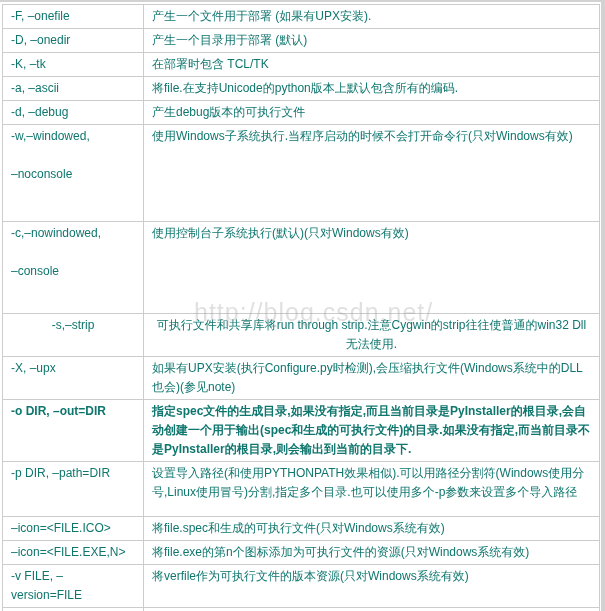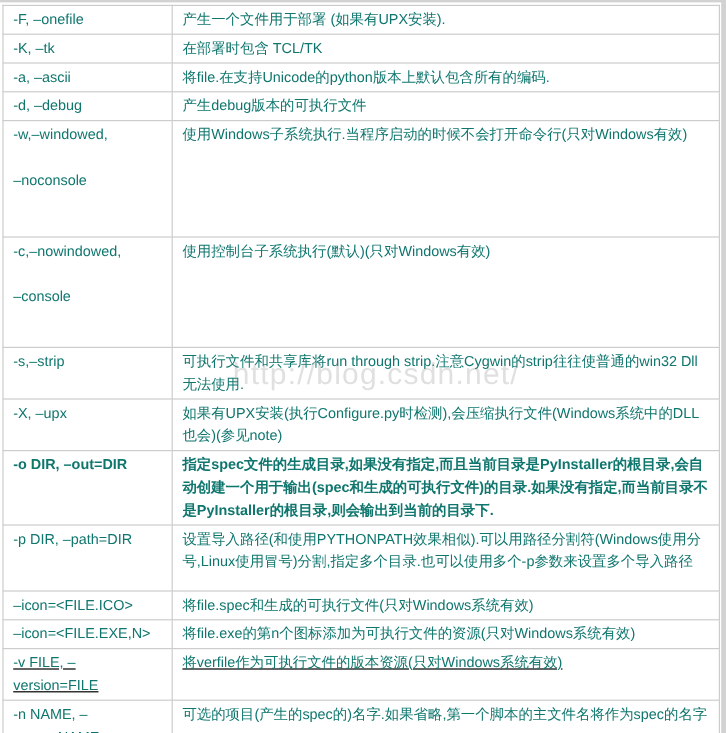--- a/index.html
+++ b/index.html
@@ -48,25 +48,25 @@
     overflow: hidden;
   }
   td.opt {
     width: 124px;
     white-space: pre-line;
   }
   td.desc { width: 439px; }
   tr.r1, tr.r2, tr.r3, tr.r4, tr.r5, tr.r12, tr.r13 { height: 23px; }
   tr.r6  { height: 97px; }
   tr.r7  { height: 92px; }
-  tr.r8  { height: 39px; }
+  tr.r8  { height: 39px; text-align: center; }
   tr.r9  { height: 37px; }
   tr.r10 { height: 58px; font-weight: bold; }
   tr.r11 { height: 55px; }
-  tr.r14 { height: 35px; text-decoration: underline; }
+  tr.r14 { height: 35px; }
   tr.r15 { height: 38px; }
   .watermark {
     position: absolute;
     left: 194px;
     top: 298px;
     font-size: 25px;
     letter-spacing: 1px;
     color: #9a9a9a;
     opacity: 0.30;
     pointer-events: none;
@@ -81,20 +81,24 @@
   <div class="top-edge"></div>
   <div class="right-edge"></div>
 
   <div class="watermark">http://blog.csdn.net/</div>
 
   <table class="opts">
     <tbody>
       <tr class="r1">
         <td class="opt">-F, –onefile</td>
         <td class="desc">产生一个文件用于部署 (如果有UPX安装).</td>
+      </tr>
+      <tr class="r2">
+        <td class="opt">-D, –onedir</td>
+        <td class="desc">产生一个目录用于部署 (默认)</td>
       </tr>
       <tr class="r3">
         <td class="opt">-K, –tk</td>
         <td class="desc">在部署时包含 TCL/TK</td>
       </tr>
       <tr class="r4">
         <td class="opt">-a, –ascii</td>
         <td class="desc">将file.在支持Unicode的python版本上默认包含所有的编码.</td>
       </tr>
       <tr class="r5">

